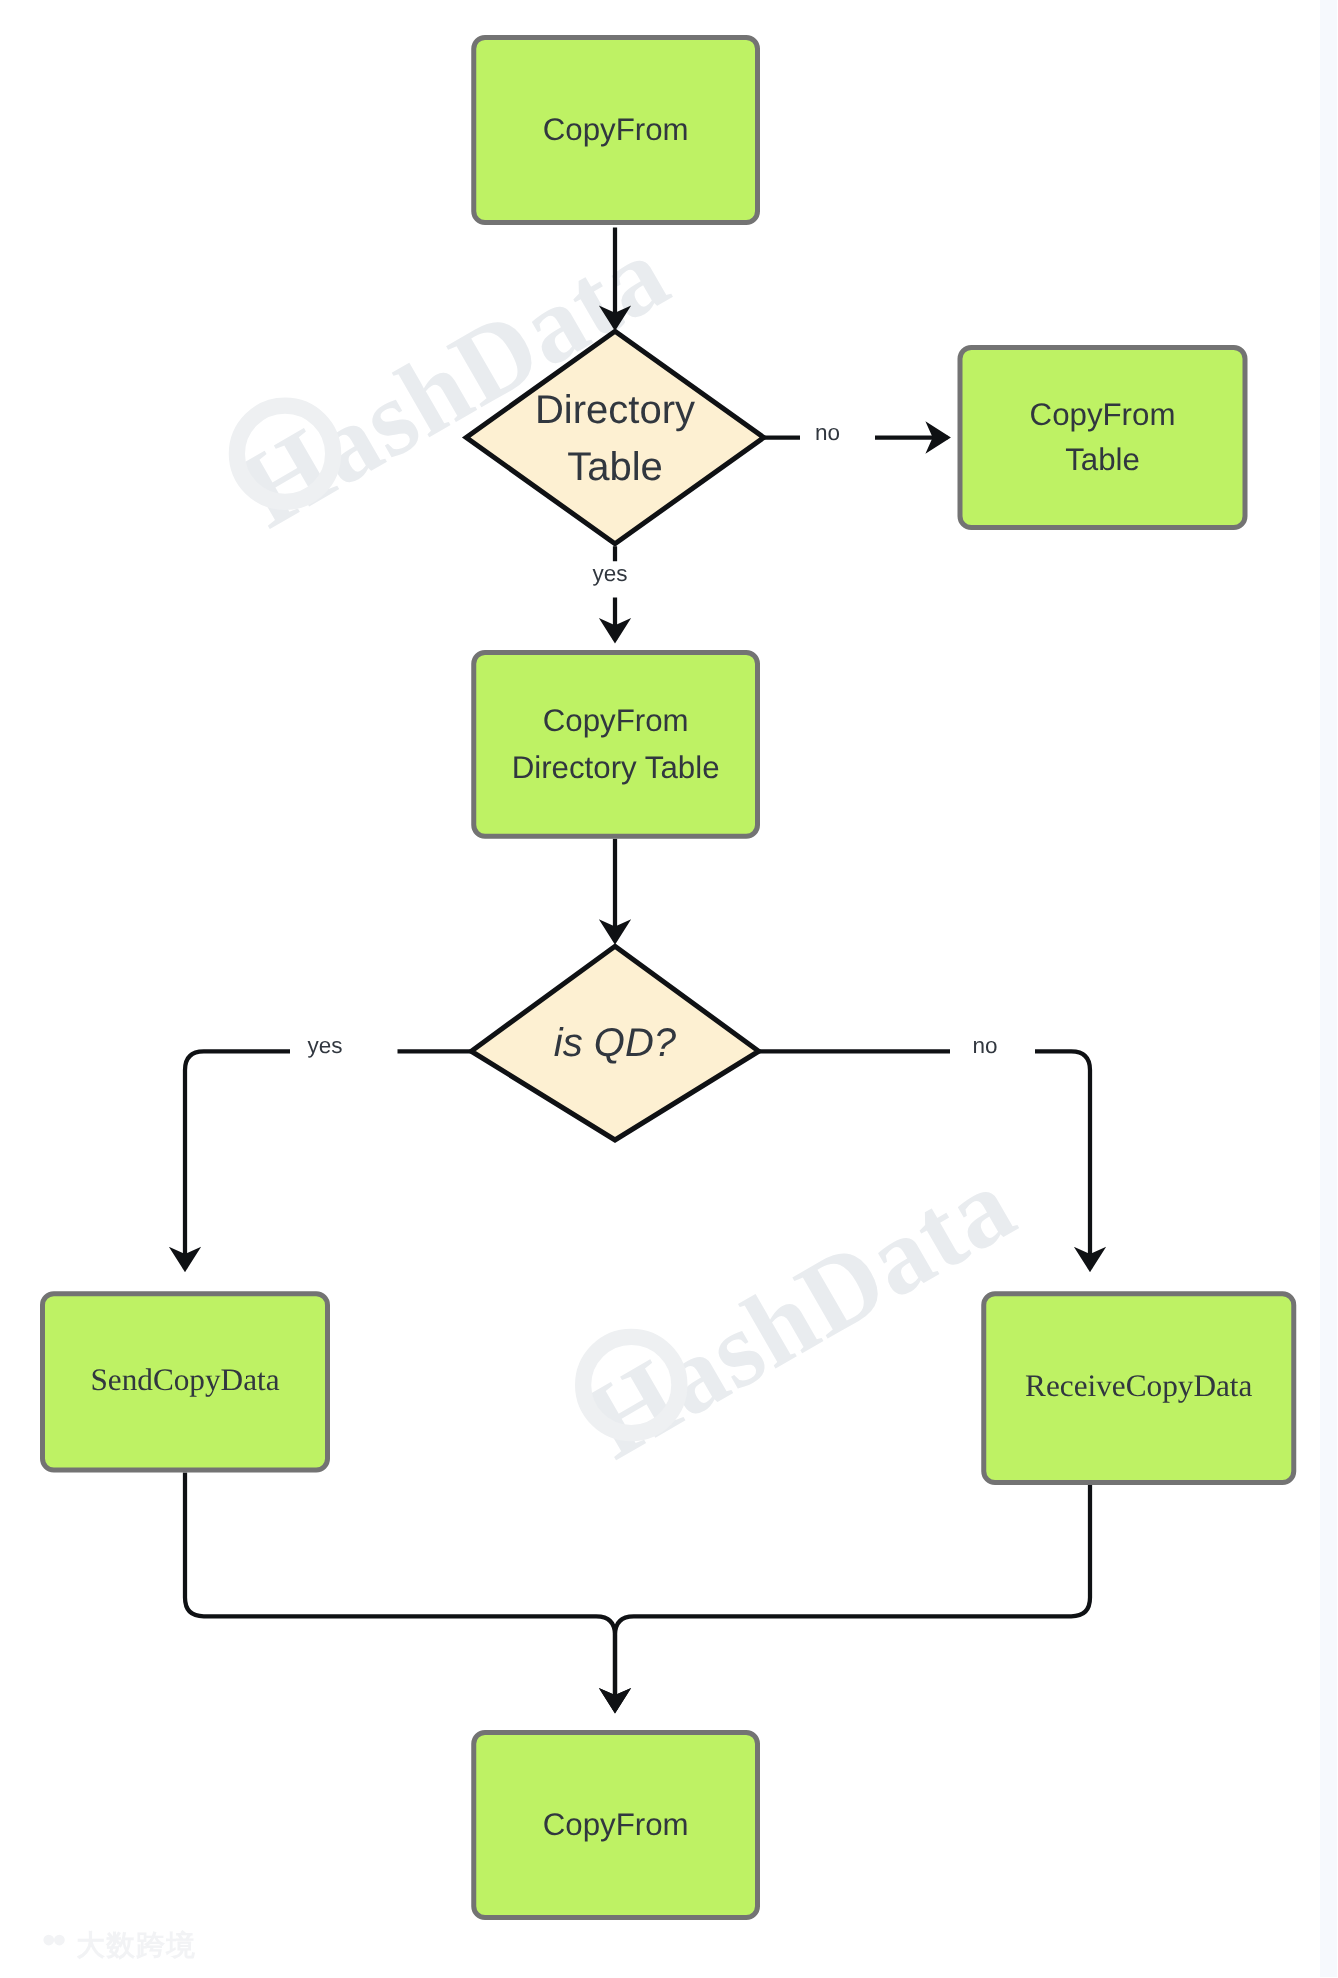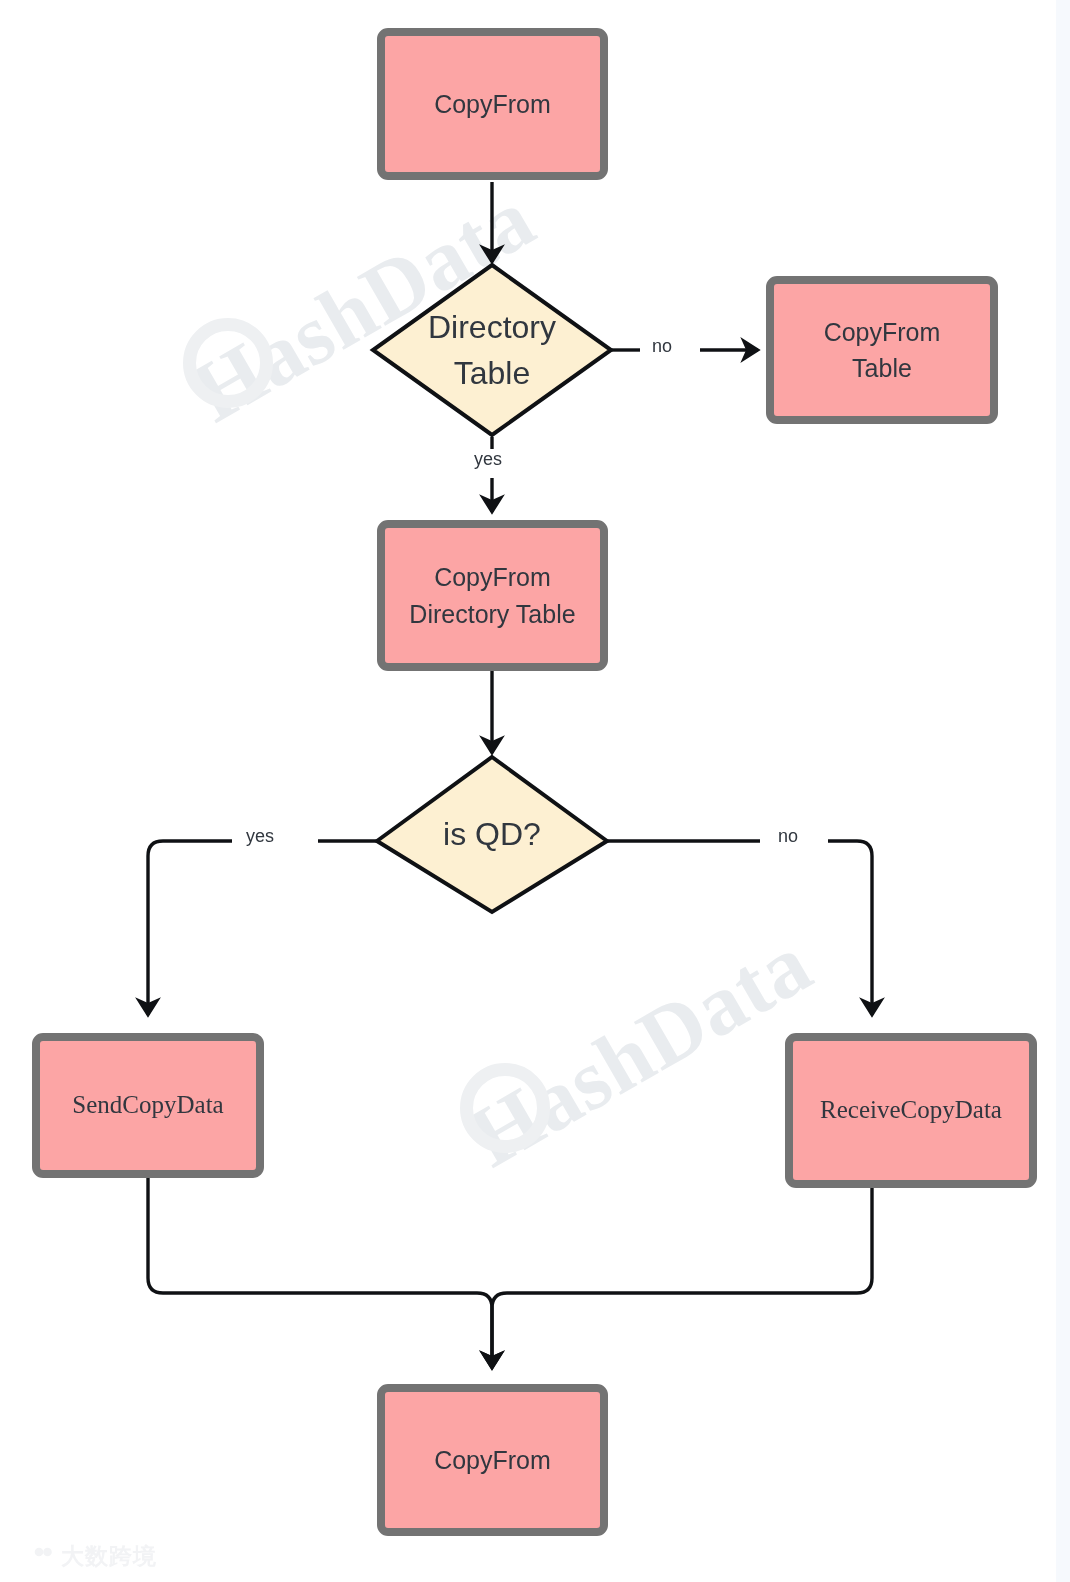--- a/index.html
+++ b/index.html
@@ -81,22 +81,22 @@
     box-sizing: border-box;
     display: flex;
     align-items: center;
     justify-content: center;
     text-align: center;
     color: #31373f;
     font-size: 25px;
     line-height: 1.45;
   }
   .proc {
-    background: #fca5a5;
-    border: 8px solid #737373;
+    background: #bef264;
+    border: 4px solid #737373;
     border-radius: 11px;
   }
   .decision-wrap {
     position: absolute;
     display: flex;
     align-items: center;
     justify-content: center;
   }
   .decision-label {
     position: relative;
@@ -187,21 +187,21 @@
 
   <div class="node proc" style="left:377px; top:1384px; width:231px; height:152px;">
     <span>CopyFrom</span>
   </div>
 
   <div class="decision-wrap" style="left:373px; top:265px; width:238px; height:170px;">
     <span class="decision-label">Directory
 Table</span>
   </div>
 
-  <div class="decision-wrap" style="left:377px; top:757px; width:230px; height:155px;">
+  <div class="decision-wrap" style="left:377px; top:757px; width:230px; height:155px;font-style:italic;">
     <span class="decision-label">is QD?</span>
   </div>
 
   <div class="edge-label" style="left:646px; top:336px;">no</div>
   <div class="edge-label" style="left:468px; top:449px;">yes</div>
   <div class="edge-label" style="left:240px; top:826px;">yes</div>
   <div class="edge-label" style="left:772px; top:826px;">no</div>
 
   <div id="bottom-logo">
     <svg width="34" height="26" viewBox="0 0 34 26">

